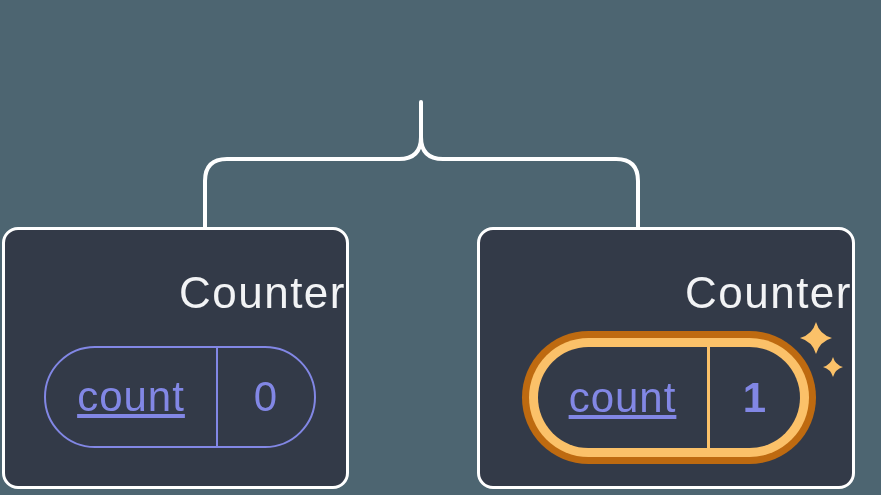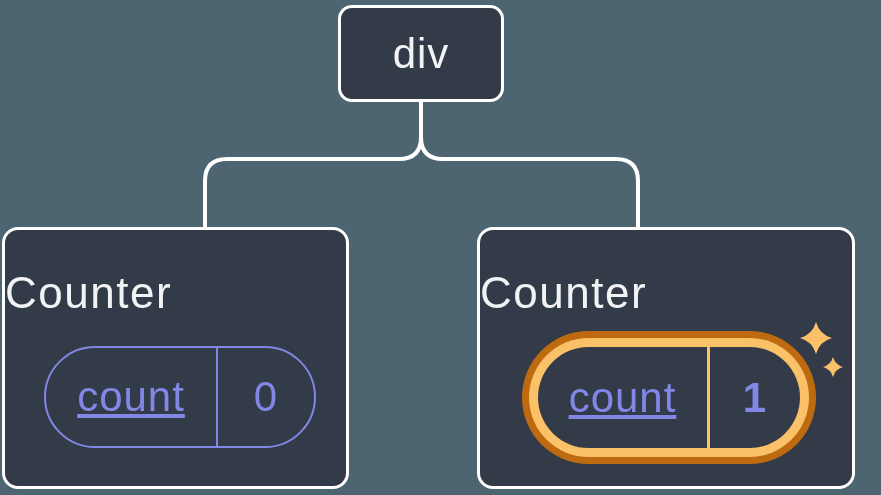--- a/index.html
+++ b/index.html
@@ -49,21 +49,21 @@
     top:227px;height:262px;
     background:var(--node-fill);
     border:3px solid var(--node-border);
     border-radius:16px;
   }
   .card-left{left:2px;width:347px;}
   .card-right{left:477px;width:378px;}
   .card-title{
     position:absolute;
     left:0;right:0;top:38px;
-    text-align:left;
+    text-align:right;
     color:var(--text-primary);
     font-size:44px;
     letter-spacing:1.5px;
   }
   .pill{
     position:absolute;
     display:flex;
     align-items:stretch;
     overflow:hidden;
     font-size:42px;
@@ -123,23 +123,20 @@
 <body>
 
 <div class="stage">
 
   <svg class="connectors" viewBox="0 0 881 495" aria-hidden="true">
     <path class="cpath" d="M421,102 L421,137"></path>
     <path class="cpath" d="M421,137 Q421,159 399,159 L227,159 Q205,159 205,181 L205,229"></path>
     <path class="cpath" d="M421,137 Q421,159 443,159 L616,159 Q638,159 638,181 L638,229"></path>
   </svg>
 
-  <div class="node-root">
-    <span>div</span>
-  </div>
 
   <div class="card card-left">
     <div class="card-title">Counter</div>
     <div class="pill pill-plain">
       <div class="pill-key-box">
         <span>count</span>
       </div>
       <div class="pill-value-box">
         <span>0</span>
       </div>

